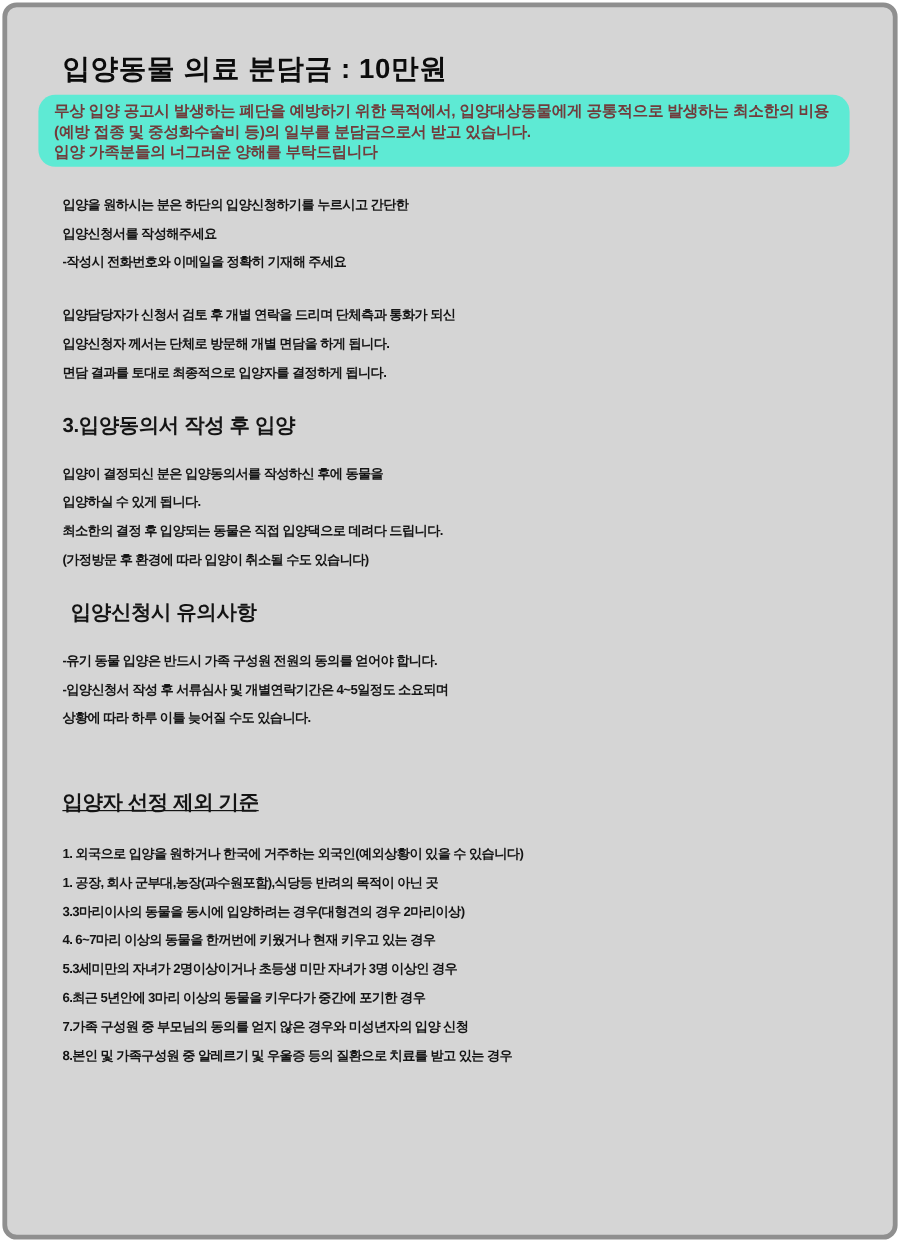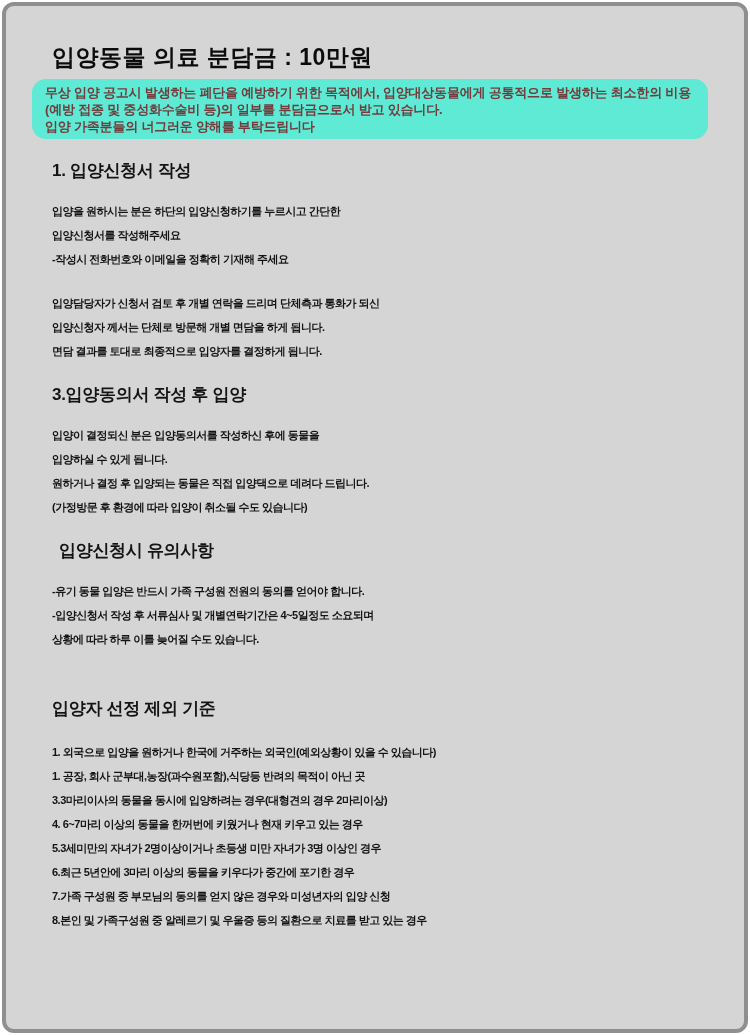--- a/index.html
+++ b/index.html
@@ -46,21 +46,21 @@
   .section { margin-top: 20px; }
   .section.gap-large { margin-top: 46px; }
   .section-heading {
     font-size: 17px;
     line-height: 24px;
     margin: 0 0 16px 0;
     white-space: nowrap;
     letter-spacing: -0.3px;
   }
   .section-heading.indented { padding-left: 7px; }
-  .section-heading.mb-lg { margin-bottom: 19px; }
+  .section-heading.mb-lg { margin-bottom: 19px; text-decoration: underline; }
   .line {
     font-size: 11px;
     line-height: 24px;
     white-space: nowrap;
     letter-spacing: -0.5px;
   }
 </style>
 </head>
 <body>
 
@@ -68,37 +68,36 @@
 
   <h1 class="title">입양동물 의료 분담금 : 10만원</h1>
 
   <div class="notice">
     <div class="nline">무상 입양 공고시 발생하는 폐단을 예방하기 위한 목적에서, 입양대상동물에게 공통적으로 발생하는 최소한의 비용</div>
     <div class="nline">(예방 접종 및 중성화수술비 등)의 일부를 분담금으로서 받고 있습니다.</div>
     <div class="nline">입양 가족분들의 너그러운 양해를 부탁드립니다</div>
   </div>
 
   <div class="section">
-    <h2 class="section-heading">1. 입양신청서 작성</h2>
     <div class="line">입양을 원하시는 분은 하단의 입양신청하기를 누르시고 간단한</div>
     <div class="line">입양신청서를 작성해주세요</div>
     <div class="line">-작성시 전화번호와 이메일을 정확히 기재해 주세요</div>
   </div>
 
   <div class="section">
     <div class="line">입양담당자가 신청서 검토 후 개별 연락을 드리며 단체측과 통화가 되신</div>
     <div class="line">입양신청자 께서는 단체로 방문해 개별 면담을 하게 됩니다.</div>
     <div class="line">면담 결과를 토대로 최종적으로 입양자를 결정하게 됩니다.</div>
   </div>
 
   <div class="section">
     <h2 class="section-heading">3.입양동의서 작성 후 입양</h2>
     <div class="line">입양이 결정되신 분은 입양동의서를 작성하신 후에 동물을</div>
     <div class="line">입양하실 수 있게 됩니다.</div>
-    <div class="line">원하거나 결정 후 입양되는 동물은 직접 입양댁으로 데려다 드립니다.</div>
+    <div class="line">최소한의 결정 후 입양되는 동물은 직접 입양댁으로 데려다 드립니다.</div>
     <div class="line">(가정방문 후 환경에 따라 입양이 취소될 수도 있습니다)</div>
   </div>
 
   <div class="section">
     <h2 class="section-heading indented">입양신청시 유의사항</h2>
     <div class="line">-유기 동물 입양은 반드시 가족 구성원 전원의 동의를 얻어야 합니다.</div>
     <div class="line">-입양신청서 작성 후 서류심사 및 개별연락기간은 4~5일정도 소요되며</div>
     <div class="line">상황에 따라 하루 이틀 늦어질 수도 있습니다.</div>
   </div>
 

